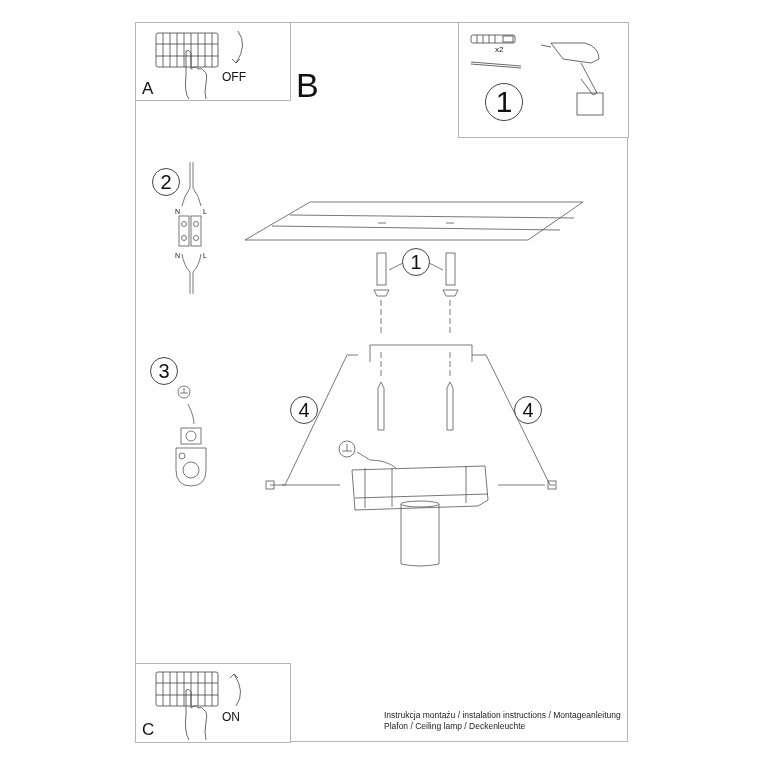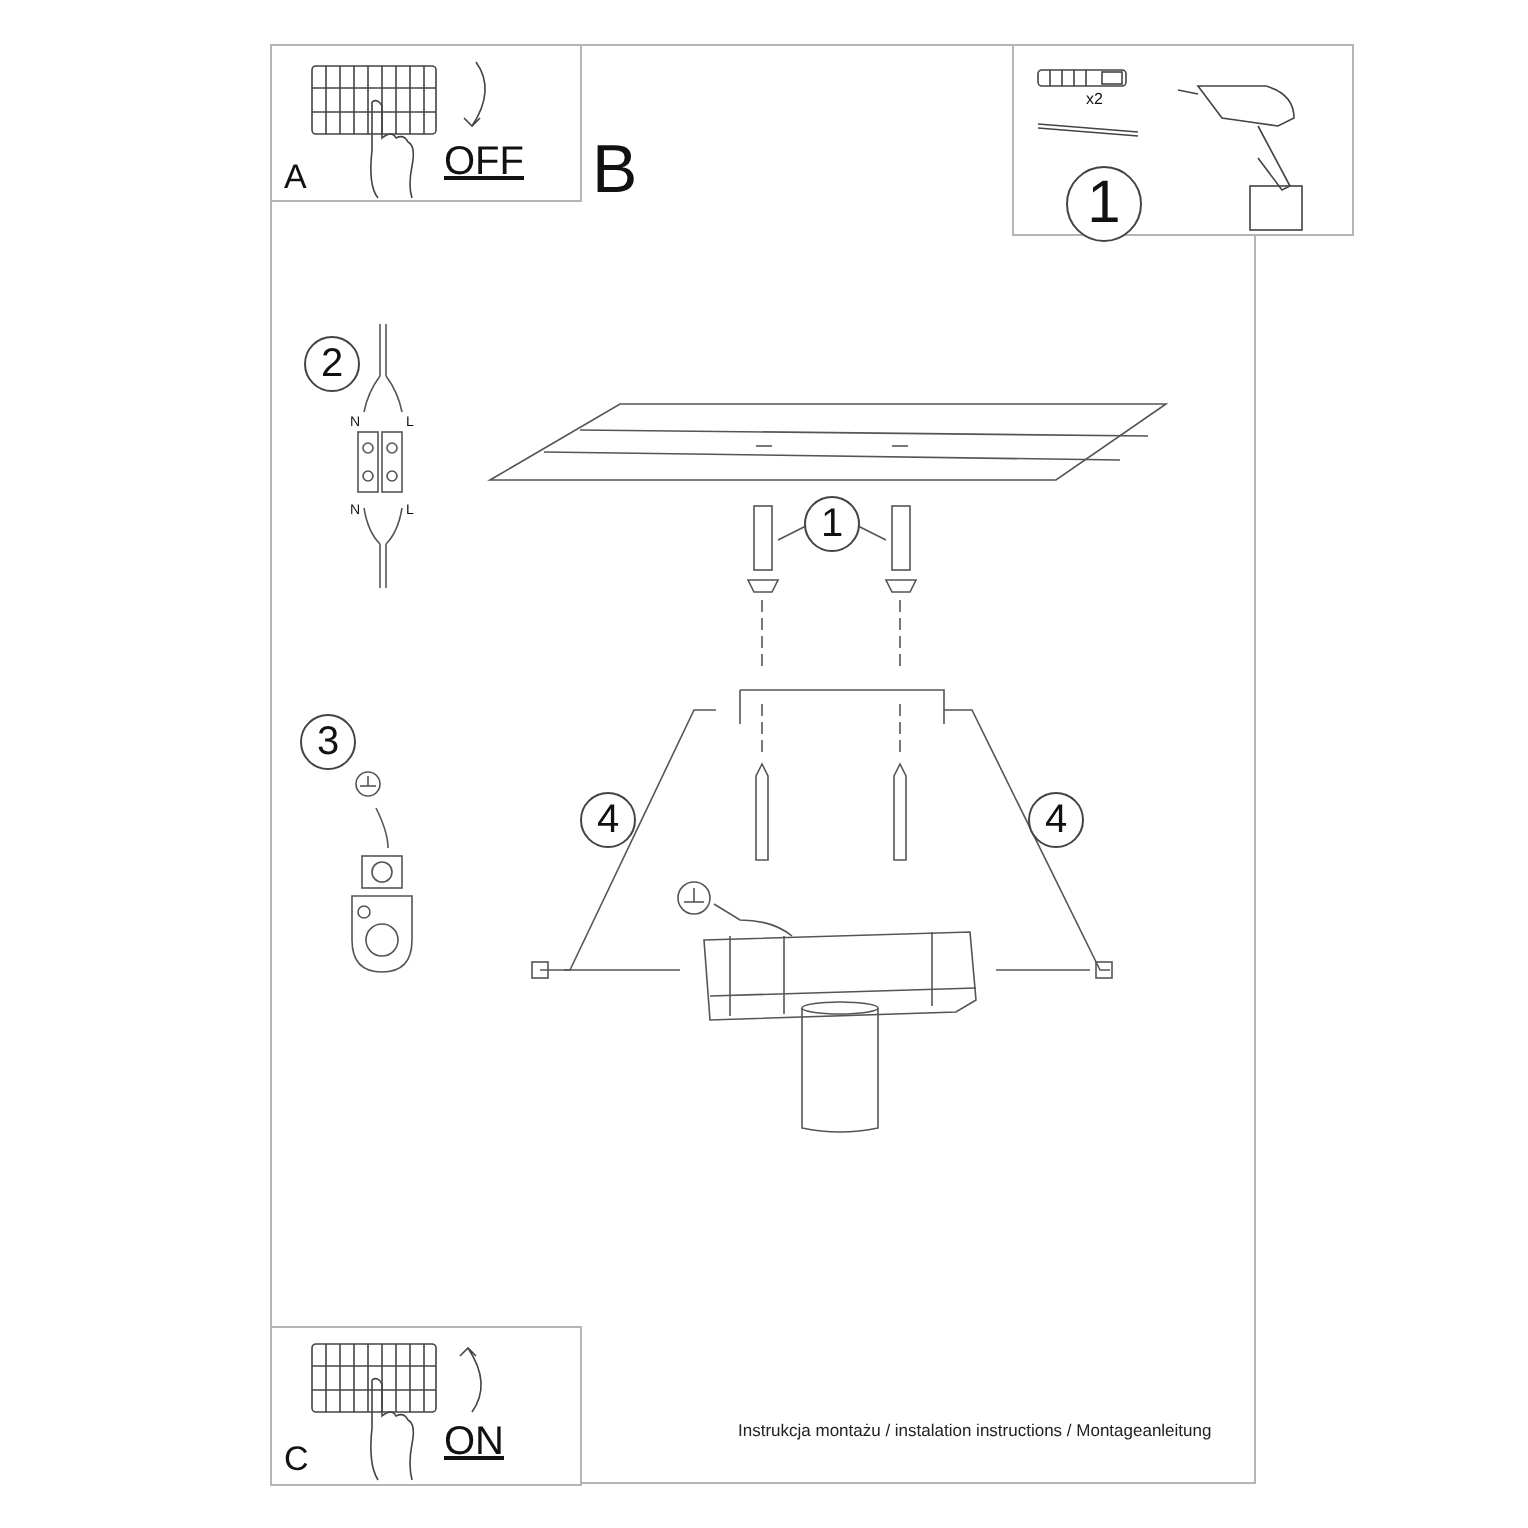--- a/index.html
+++ b/index.html
@@ -1,25 +1,25 @@
 <!DOCTYPE html>
 <html><head>
   <meta charset="utf-8">
   <style>
     html, body { margin: 0; padding: 0; background: #ffffff; }
     body { width: 764px; height: 764px; position: relative; overflow: hidden; font-family: "Liberation Sans", sans-serif; color: #111; }
     .page { position: absolute; left: 135px; top: 22px; width: 493px; height: 720px; border: 1px solid #b5b5b5; box-sizing: border-box; }
     .box { position: absolute; border: 1px solid #b5b5b5; box-sizing: border-box; background: #fff; }
     .letter { position: absolute; font-size: 17px; }
     .big-letter { position: absolute; font-size: 34px; }
-    .caption { position: absolute; font-size: 20px; text-decoration: underline; }
+    .caption { position: absolute; font-size: 12px; }
     .circle-num { position: absolute; width: 26px; height: 26px; border: 1px solid #444; border-radius: 50%; font-size: 20px; line-height: 26px; text-align: center; background: #fff; box-sizing: content-box; }
     .circle-num.lg { width: 36px; height: 36px; line-height: 36px; font-size: 30px; }
     svg { position: absolute; left: 0; top: 0; overflow: visible; }
-    .footer { position: absolute; left: 369px; top: 710px; font-size: 8.5px; line-height: 11px; color: #222; }
+    .footer { position: absolute; left: 384px; top: 710px; font-size: 8.5px; line-height: 11px; color: #222; }
     .footer div { white-space: nowrap; }
   </style>
 </head>
 <body>
 
 <div class="page"></div>
 
 <div class="box" style="left:135px; top:22px; width:156px; height:79px;">
   <svg width="156" height="79">
     <g fill="none" stroke="#444" stroke-width="0.8">
@@ -39,21 +39,21 @@
       <path d="M50 28 L50 52 Q48 70 53 76 M50 28 Q53 26 55 30 L55 46 Q60 42 62 46 Q66 44 68 48 Q72 50 70 60 Q68 70 70 76"></path>
       <path d="M102 8 Q112 22 100 40 M96 36 L100 40 L104 36"></path>
     </g>
   </svg>
   <span class="letter" style="left:6px; top:56px;">A</span>
   <span class="caption" style="left:86px; top:47px;">OFF</span>
 </div>
 
 <span class="big-letter" style="left:296px; top:66px;">B</span>
 
-<div class="box" style="left:458px; top:22px; width:171px; height:96px;margin-left:48px;">
+<div class="box" style="left:458px; top:22px; width:171px; height:116px;">
   <svg width="171" height="104">
     <g fill="none" stroke="#444" stroke-width="0.8">
       <g>
         <rect x="12" y="12" width="44" height="8" rx="2"></rect>
         <line x1="18" y1="12" x2="18" y2="20"></line>
           <line x1="24" y1="12" x2="24" y2="20"></line>
         <line x1="30" y1="12" x2="30" y2="20"></line>
           <line x1="36" y1="12" x2="36" y2="20"></line>
         <rect x="44" y="13" width="10" height="6"></rect>
       </g>
@@ -185,13 +185,14 @@
       <path d="M50 26 L50 50 Q48 68 53 76 M50 26 Q53 24 55 28 L55 44 Q60 40 62 44 Q66 42 68 46 Q72 48 70 58 Q68 68 70 76"></path>
       <path d="M100 42 Q110 28 98 10 M94 14 L98 10 L102 14"></path>
     </g>
   </svg>
   <span class="letter" style="left:6px; top:56px;">C</span>
   <span class="caption" style="left:86px; top:46px;text-align:right;">ON</span>
 </div>
 
 <div class="footer">
   <div>Instrukcja montażu / instalation instructions / Montageanleitung</div>
+  <div>Plafon / Ceiling lamp / Deckenleuchte</div>
 </div>
 
 </body></html>

